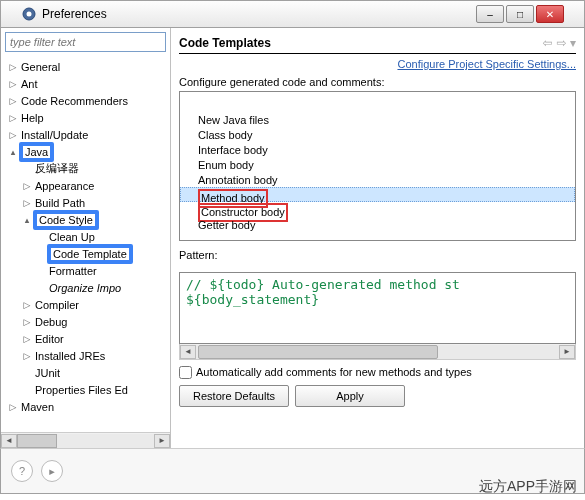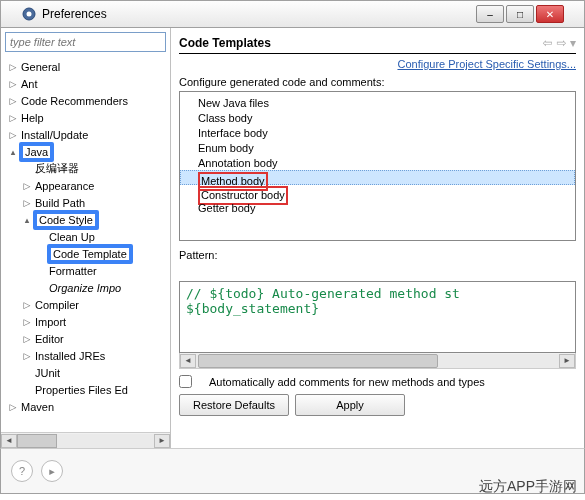--- a/index.html
+++ b/index.html
@@ -33,37 +33,37 @@
 .headerrow h1 { font-size: 12px; font-weight: bold; flex: 1; }
 .navarrows { display: flex; gap: 4px; color: #aaa; font-size: 12px; }
 .navarrows span { cursor: default; }
 
 .linkrow { text-align: right; margin-bottom: 6px; }
 .linkrow a { color: #2a5db0; font-size: 11px; }
 
 .configlabel { font-size: 11px; margin-bottom: 3px; }
 
 .midrow { display: flex; gap: 8px; }
-.listbox { flex: 1; border: 1px solid #888; background: #fff; height: 150px; overflow: hidden; padding: 3px 0; }
+.listbox { flex: 1; border: 1px solid #888; background: #fff; height: 150px; overflow: hidden; padding: 20px 0; }
 .listbox .item { padding: 1px 4px 1px 18px; font-size: 11px; height: 15px; line-height: 15px; }
 .listbox .item.selected { background: #cde6ff; border: 1px dotted #6ea0d8; padding-left: 17px; }
 .redbox { border: 2px solid #d33; display: inline-block; padding: 0 1px; }
 
 .btncol { width: 86px; display: flex; flex-direction: column; gap: 4px; }
 .btn { height: 22px; border: 1px solid #888; background: linear-gradient(#fdfdfd,#e6e6e6); border-radius: 2px; font-size: 11px; display: flex; align-items: center; justify-content: center; }
 .btn.hl { outline: 2px solid #d33; outline-offset: 0; }
 
 .patlabel { margin-top: 8px; font-size: 11px; }
-.patternbox { margin-top: 20px; border: 1px solid #888; background: #fff; height: 72px; padding: 4px 6px; font-family: "Consolas", monospace; font-size: 13px; color: #188a4a; overflow: hidden; white-space: pre; }
+.patternbox { margin-top: 11px; border: 1px solid #888; background: #fff; height: 72px; padding: 4px 6px; font-family: "Consolas", monospace; font-size: 13px; color: #188a4a; overflow: hidden; white-space: pre; }
 .hscroll { height: 16px; background: #f0f0f0; border: 1px solid #ccc; border-top: none; display: flex; align-items: center; }
 .hscroll .track { flex:1; height:14px; background:#eaeaea; position:relative; }
 .hscroll .thumb { position:absolute; left:2px; top:0; height:14px; width:240px; background:#cfcfcf; border:1px solid #aaa; border-radius:2px; }
 .hscroll .arrow { width:16px; height:14px; background:#e6e6e6; border:1px solid #bbb; display:flex; align-items:center; justify-content:center; font-size:8px; color:#555;}
 
-.autorow { margin-top: 6px; display: flex; align-items: center; gap: 17px; font-size: 11px; }
+.autorow { margin-top: 6px; display: flex; gap: 4px; font-size: 11px; }
 .autorow input { width: 13px; height: 13px; }
 
 .bottombtns { margin-top: 6px; display: flex; gap: 6px; }
 .bottombtns .btn { width: 110px; }
 
 .footer { height: 46px; border: 1px solid #a0a0a0; border-top: 1px solid #ccc; display: flex; align-items: center; padding: 0 10px; background: #f7f7f7; }
 .circlebtn { width: 22px; height: 22px; border: 1px solid #bbb; border-radius: 50%; margin-right: 8px; display: flex; align-items: center; justify-content: center; color: #888; font-size: 11px; background:#fff; }
 
 .watermark { position: absolute; bottom: 4px; right: 8px; font-size: 14px; color: #444; font-family: "SimSun","Microsoft YaHei",sans-serif; }
 </style>
@@ -176,21 +176,21 @@
           </li>
           <li style="padding-left: 18px;">
             <div class="node">
               <span class="twisty">▷</span>
               <span class="node-label">Compiler</span>
             </div>
           </li>
           <li style="padding-left: 18px;">
             <div class="node">
               <span class="twisty">▷</span>
-              <span class="node-label">Import</span>
+              <span class="node-label">Debug</span>
             </div>
           </li>
           <li style="padding-left: 18px;">
             <div class="node">
               <span class="twisty">▷</span>
               <span class="node-label">Editor</span>
             </div>
           </li>
           <li style="padding-left: 18px;">
             <div class="node">

